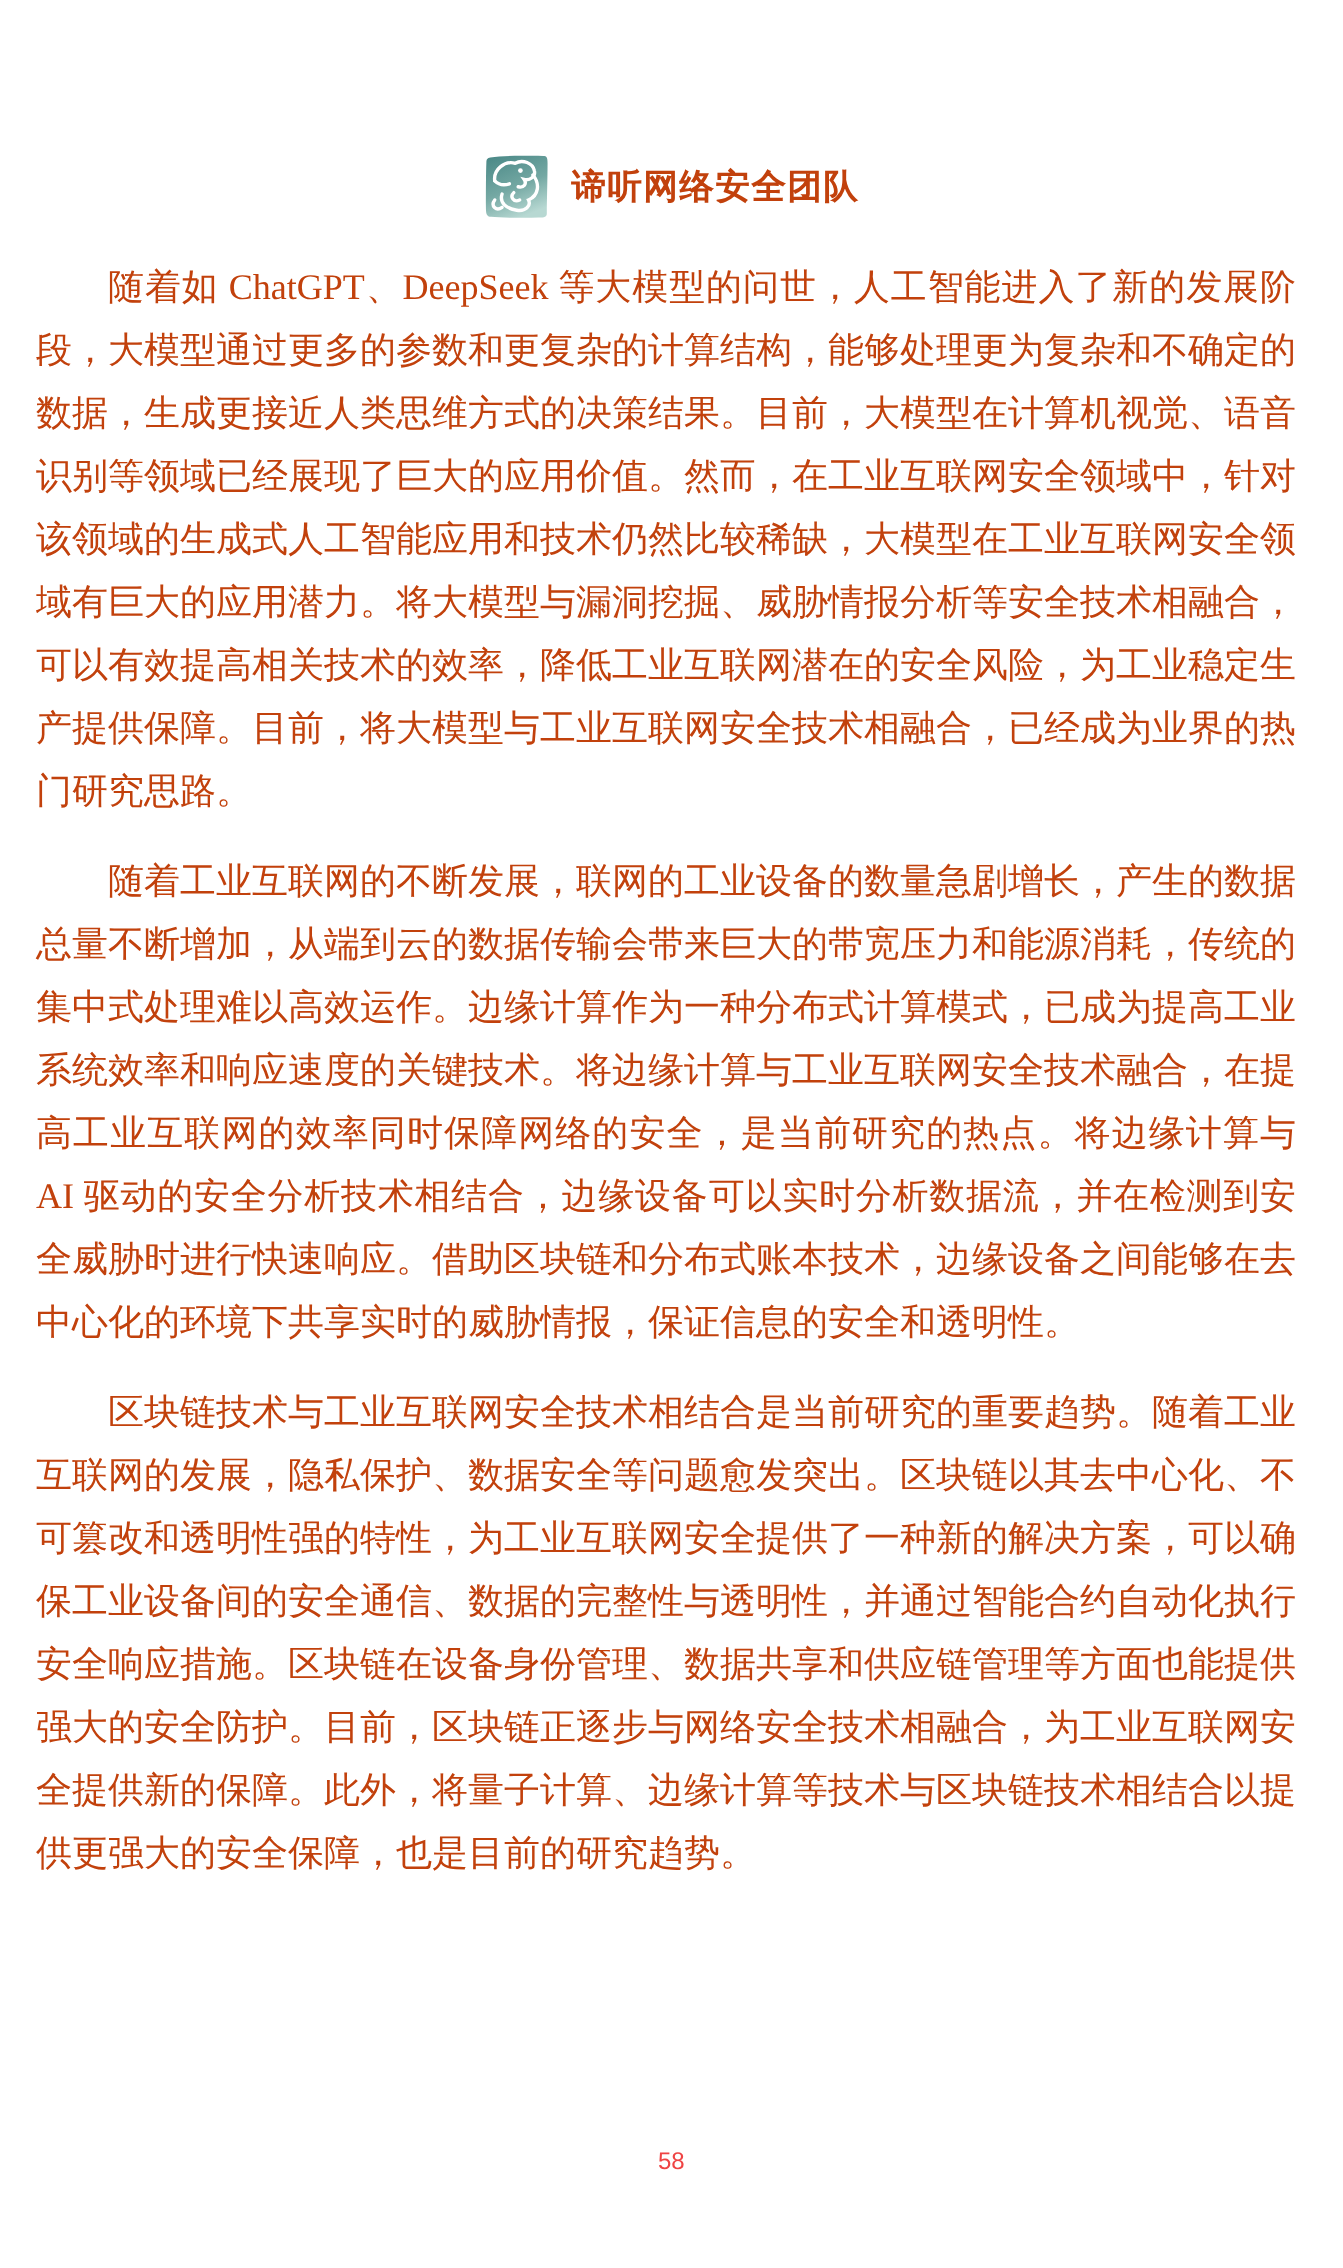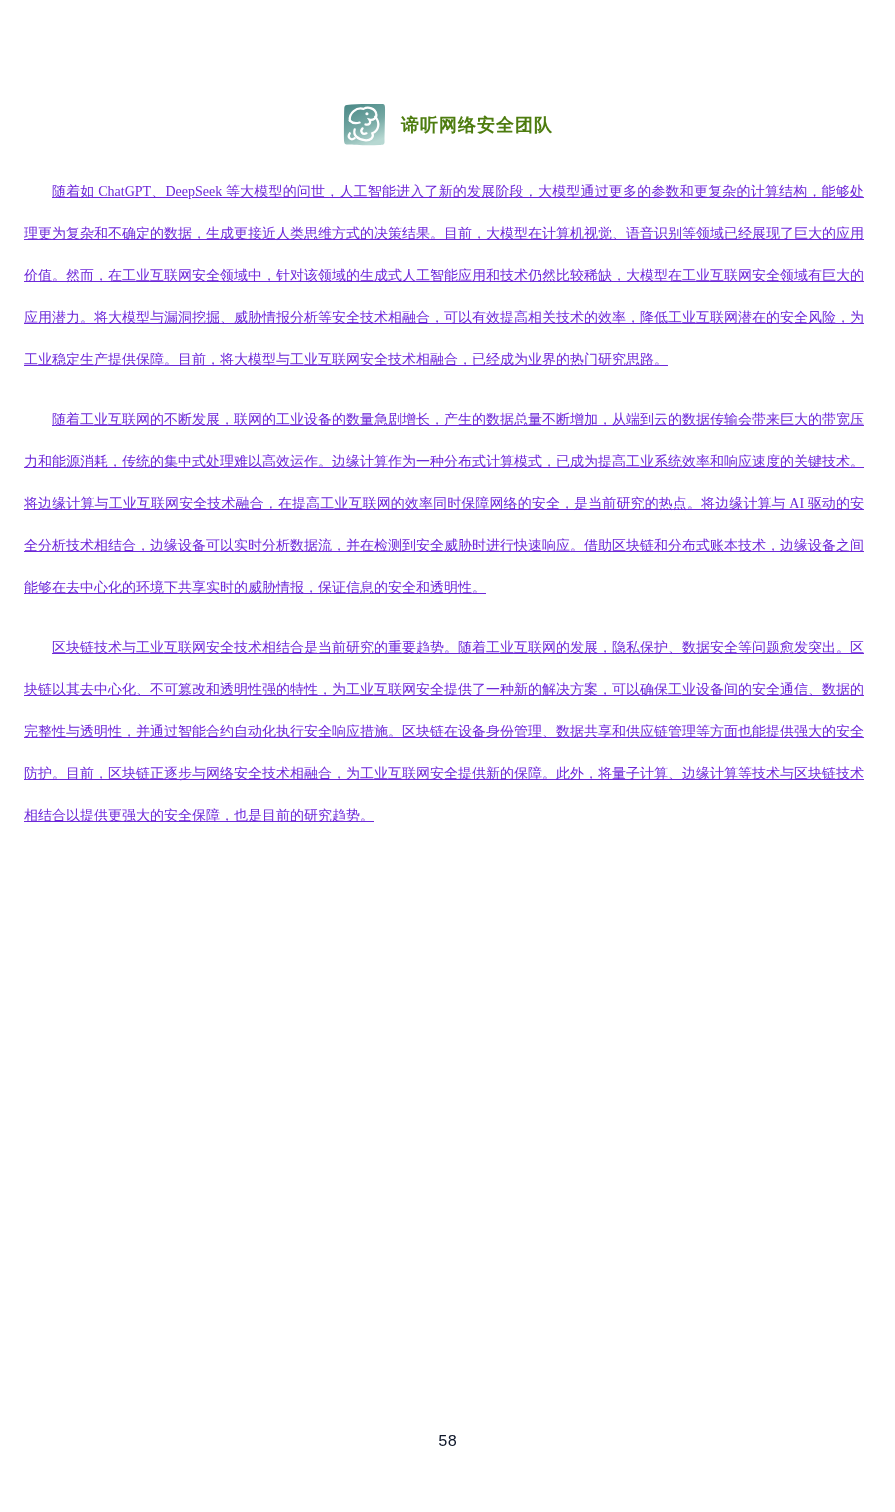--- a/index.html
+++ b/index.html
@@ -29,52 +29,51 @@
   }
   .logo {
     display: block;
     width: 45px;
     height: 45px;
   }
   .logo svg { display: block; width: 100%; height: 100%; }
   .team-name {
     font-family: "Liberation Sans", "DejaVu Sans", sans-serif;
     font-weight: 700;
-    font-size: 18px;
+    font-size: 23px;
     letter-spacing: 1px;
-    color: #4d7c0f;
+    color: #c2410c;
   }
   
   .content {
     position: absolute;
     top: 171px;
     left: 24px;
     width: 840px;
-    font-size: 14px;
+    font-size: 24px;
     line-height: 42px;
-    color: #6d28d9;
+    color: #c2410c;
     text-align: justify;
     text-justify: inter-character;
-    text-decoration: underline;
   }
   .content p {
     margin: 0 0 18px 0;
     text-indent: 2em;
   }
   
   .page-number {
     position: absolute;
     top: 1431px;
     left: 0;
     right: 0;
     text-align: center;
-    font-family: Liberation Mono, monospace;
+    font-family: Liberation Sans, sans-serif;
     font-size: 16px;
     line-height: 22px;
-    color: #0f172a;
+    color: #ef4444;
   }
 </style>
 </head>
 <body>
 
 <div class="page">
 
   <div class="header">
     <span class="logo">
       <svg viewBox="0 0 46 46" xmlns="http://www.w3.org/2000/svg" aria-hidden="true">

